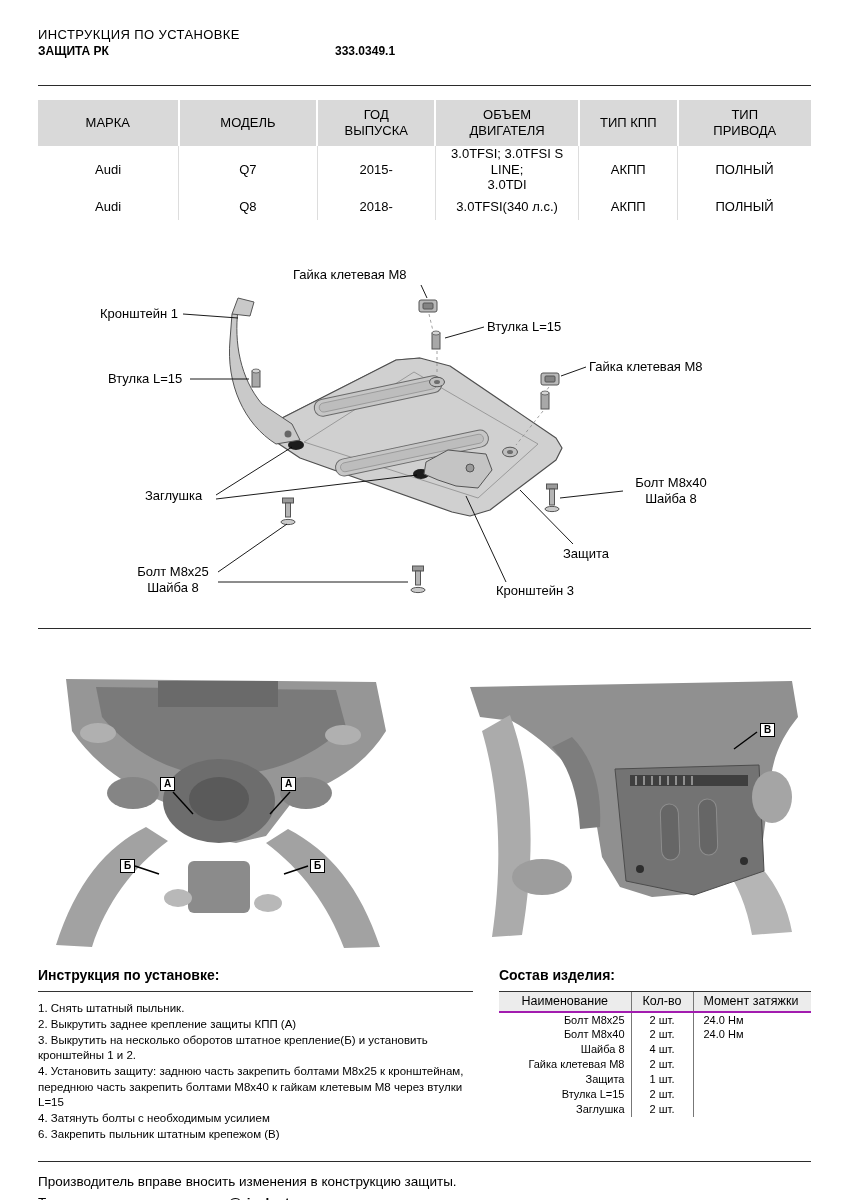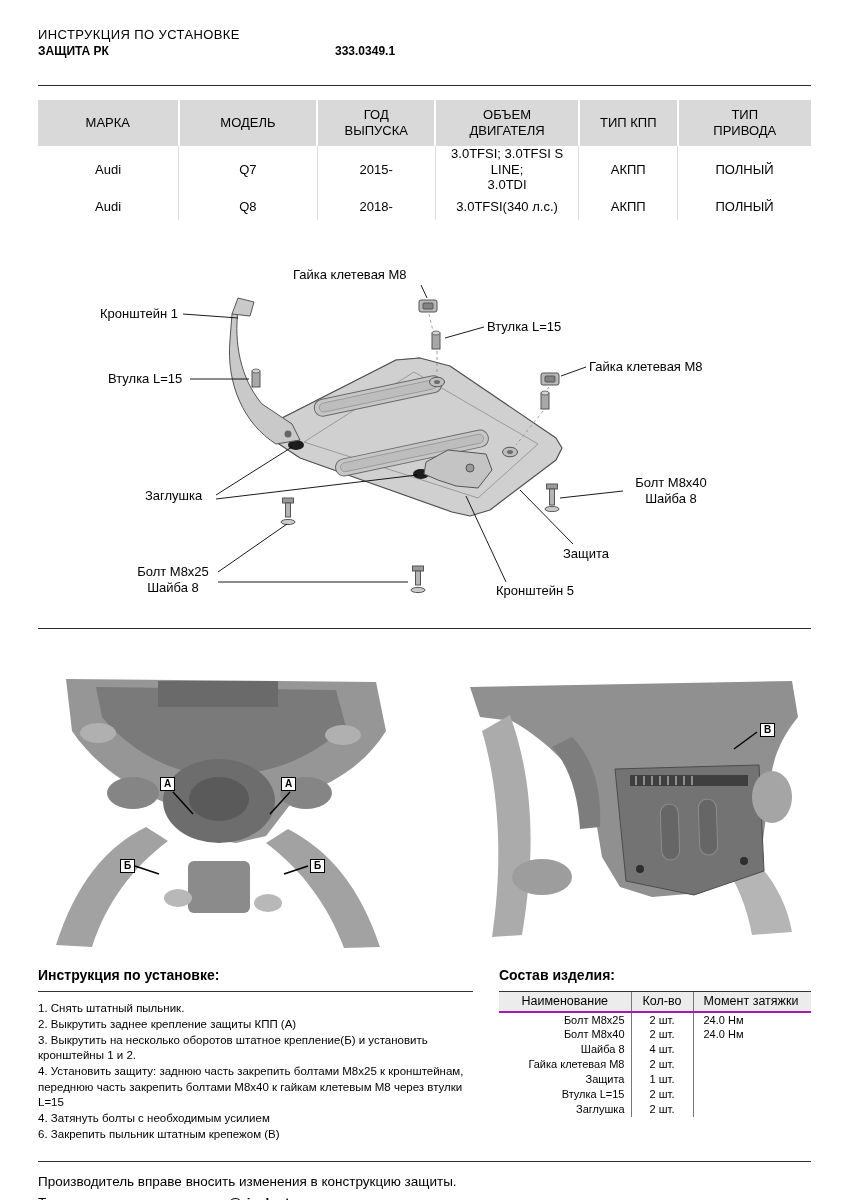--- a/index.html
+++ b/index.html
@@ -235,21 +235,21 @@
   <div class="dlabel lbl-bracket1">Кронштейн 1</div>
   <div class="dlabel lbl-sleeve-r">Втулка L=15</div>
   <div class="dlabel lbl-clip-r">Гайка клетевая М8</div>
   <div class="dlabel lbl-sleeve-l">Втулка L=15</div>
   <div class="dlabel lbl-plug">Заглушка</div>
   <div class="dlabel lbl-bolt40 center preline">Болт М8х40
 Шайба 8</div>
   <div class="dlabel lbl-shield">Защита</div>
   <div class="dlabel lbl-bolt25 center preline">Болт М8х25
 Шайба 8</div>
-  <div class="dlabel lbl-bracket2">Кронштейн 5</div>
+  <div class="dlabel lbl-bracket2">Кронштейн 3</div>
 </div>
 
 <div class="rule rule2"></div>
 
 <div class="photos">
   <div class="photo photo-left">
     <svg width="362" height="277" viewBox="0 0 362 277">
       <path d="M28,6 L338,9 L348,58 C328,90 298,110 258,124 L228,163 198,170 160,164 128,130 C88,114 54,88 34,58 Z" fill="#969696"></path>
       <path d="M58,14 L298,17 L308,54 C278,80 248,94 218,99 L150,99 C110,89 80,64 64,44 Z" fill="#7a7a7a"></path>
       <rect x="120" y="8" width="120" height="26" fill="#6a6a6a"></rect>

